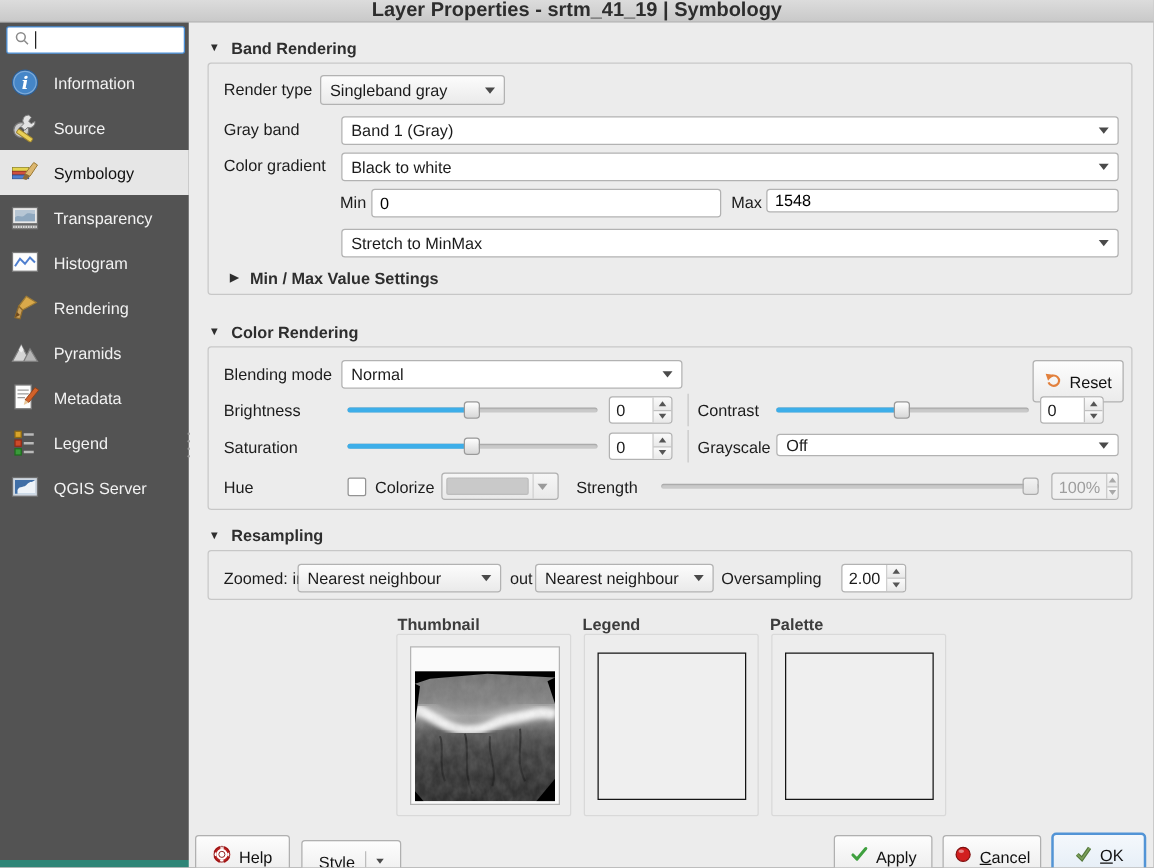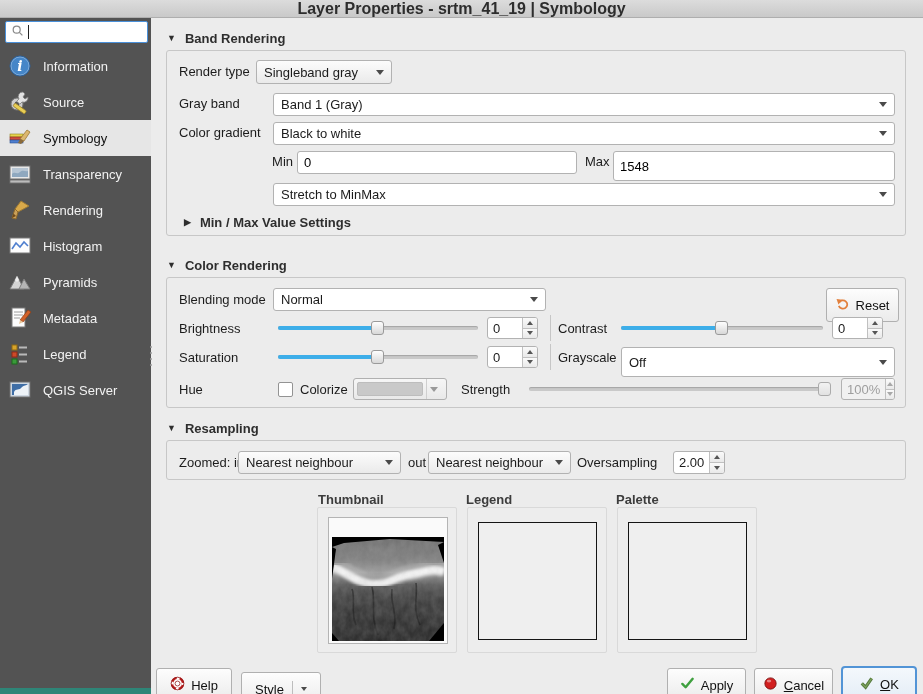--- a/index.html
+++ b/index.html
@@ -140,35 +140,35 @@
               <path d="M4 12c3-3 5 1 8-2s5 0 8-1v6H4z" fill="#8fa8bf"></path>
               <rect x="2" y="18" width="20" height="3" fill="#d6d6d6" stroke="#6f6f6f"></rect>
               <path d="M4 18v3M6 18v3M8 18v3M10 18v3M12 18v3M14 18v3M16 18v3M18 18v3M20 18v3" stroke="#8a8a8a" stroke-width=".7"></path>
             </svg>
           </span>
           <span class="side-label">Transparency</span>
         </div>
         <div class="side-item">
           <span class="side-icon">
             <svg viewBox="0 0 24 24" width="24" height="24">
+              <rect x="2" y="4" width="20" height="15" fill="#fdfdfd" stroke="#7a7a7a"></rect>
+              <polyline points="4,15 8,9 12,13 16,8 20,12" fill="none" stroke="#4f7fcf" stroke-width="1.6"></polyline>
+            </svg>
+          </span>
+          <span class="side-label">Histogram</span>
+        </div>
+        <div class="side-item">
+          <span class="side-icon">
+            <svg viewBox="0 0 24 24" width="24" height="24">
               <polygon points="13,3 21,8 10,14 7,11" fill="#d9a94a" stroke="#9c7a35"></polygon>
               <polygon points="4,20 7,11 10,14 8,21" fill="#caa05a" stroke="#8f6a2a"></polygon>
               <polygon points="4,20 5.5,15.5 8,18" fill="#6f4a1d"></polygon>
             </svg>
           </span>
           <span class="side-label">Rendering</span>
-        </div>
-        <div class="side-item">
-          <span class="side-icon">
-            <svg viewBox="0 0 24 24" width="24" height="24">
-              <rect x="2" y="4" width="20" height="15" fill="#fdfdfd" stroke="#7a7a7a"></rect>
-              <polyline points="4,15 8,9 12,13 16,8 20,12" fill="none" stroke="#4f7fcf" stroke-width="1.6"></polyline>
-            </svg>
-          </span>
-          <span class="side-label">Histogram</span>
         </div>
         <div class="side-item">
           <span class="side-icon">
             <svg viewBox="0 0 24 24" width="24" height="24">
               <polygon points="2,19 9,6 16,19" fill="#d5d5d5" stroke="#7d7d7d"></polygon>
               <polygon points="11,19 16,9 22,19" fill="#b5b5b5" stroke="#7d7d7d"></polygon>
               <polygon points="7,10 9,6 11,10 9,12" fill="#efefef"></polygon>
             </svg>
           </span>
           <span class="side-label">Pyramids</span>
@@ -214,38 +214,38 @@
       <i></i>
       <i></i>
     </div>
 
   <div class="sect-head" style="left:167px;top:31px;">
     <span class="tri">▼</span>
     <span>Band Rendering</span>
   </div>
   <div class="frame" style="left:166px;top:50px;width:740px;height:186px;">
     <span class="lbl" style="left:12px;top:13px;">Render type</span>
-    <div class="combo gray" style="left:89px;top:9px;width:136px;height:24px;">
+    <div class="combo gray" style="left:89px;top:9px;width:148px;height:24px;">
       <span class="val">Singleband gray</span>
       <span class="arr-dn"></span>
     </div>
     <span class="lbl" style="left:12px;top:45px;">Gray band</span>
     <div class="combo" style="left:106px;top:42px;width:622px;height:23px;">
       <span class="val">Band 1 (Gray)</span>
       <span class="arr-dn"></span>
     </div>
     <span class="lbl" style="left:12px;top:74px;">Color gradient</span>
     <div class="combo" style="left:106px;top:71px;width:622px;height:23px;">
       <span class="val">Black to white</span>
       <span class="arr-dn"></span>
     </div>
     <span class="lbl" style="left:100px;top:103px;width:26px;text-align:right;">Min</span>
     <input class="input" style="left: 130px; top: 100px; width: 280px; height: 23px;" value="0">
     <span class="lbl" style="left:418px;top:103px;">Max</span>
-    <input class="input" style="left: 446px; top: 100px; width: 282px; height: 30px;" value="1548">
+    <input class="input" style="left: 446px; top: 100px; width: 282px; height: 19px;" value="1548">
     <div class="combo" style="left:106px;top:132px;width:622px;height:23px;">
       <span class="val">Stretch to MinMax</span>
       <span class="arr-dn"></span>
     </div>
     <div class="sect-head" style="left:17px;top:164px;">
       <span class="tri">▶</span>
       <span>Min / Max Value Settings</span>
     </div>
   </div>
 
@@ -317,21 +317,21 @@
           <span class="sb">
             <i class="tri-up"></i>
           </span>
           <span class="sb">
             <i class="tri-dn"></i>
           </span>
         </span>
     </div>
     <span class="vline" style="left:383px;top:66px;height:26px;"></span>
     <span class="lbl" style="left:391px;top:72px;">Grayscale</span>
-    <div class="combo" style="left:454px;top:69px;width:274px;height:30px;">
+    <div class="combo" style="left:454px;top:69px;width:274px;height:18px;">
       <span class="val">Off</span>
       <span class="arr-dn"></span>
     </div>
 
     <span class="lbl" style="left:12px;top:104px;">Hue</span>
     <span class="cbx" style="left:111px;top:104px;"></span>
     <span class="lbl" style="left:133px;top:104px;">Colorize</span>
     <div class="color-btn" style="left:186px;top:100px;width:94px;height:22px;">
       <span class="swatch"></span>
       <span class="cb-arrow">

